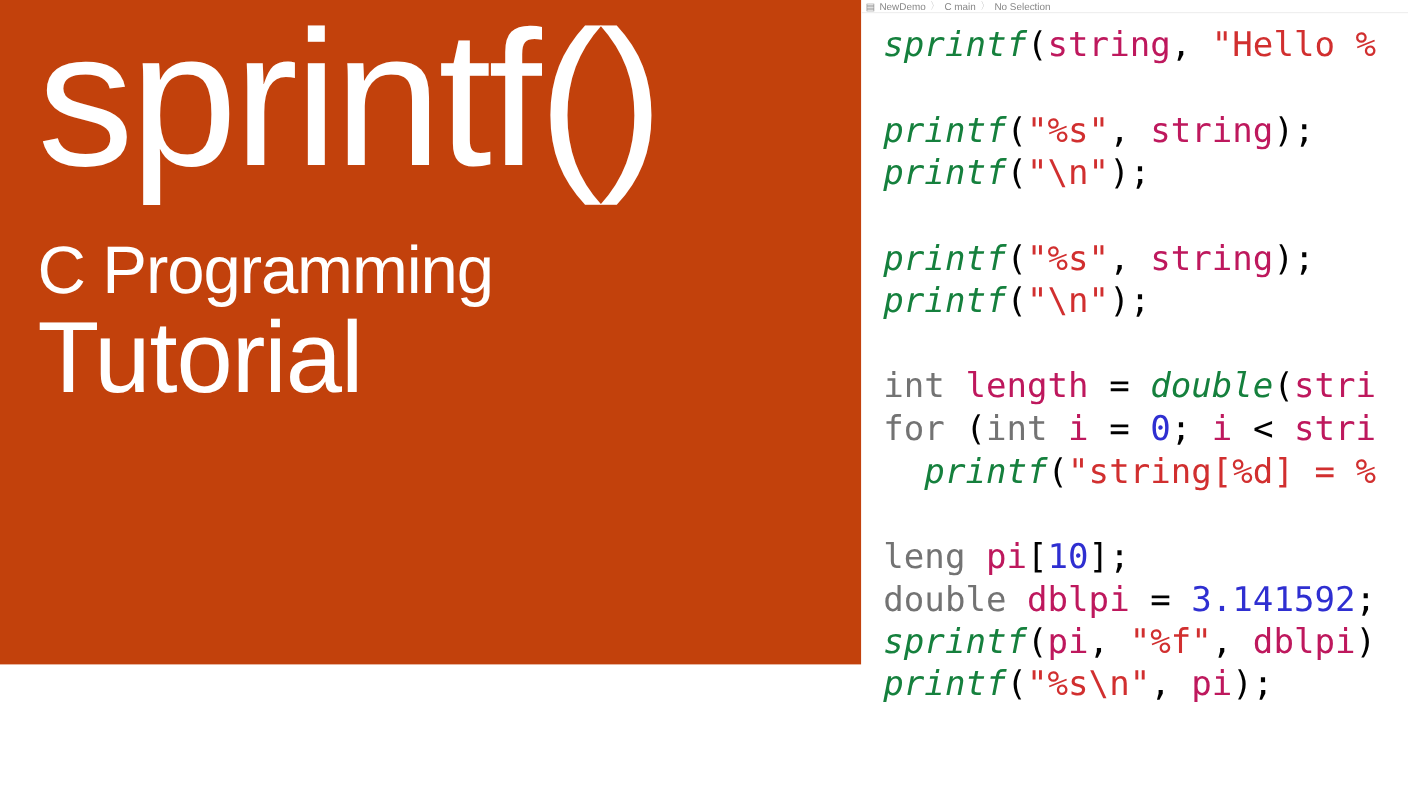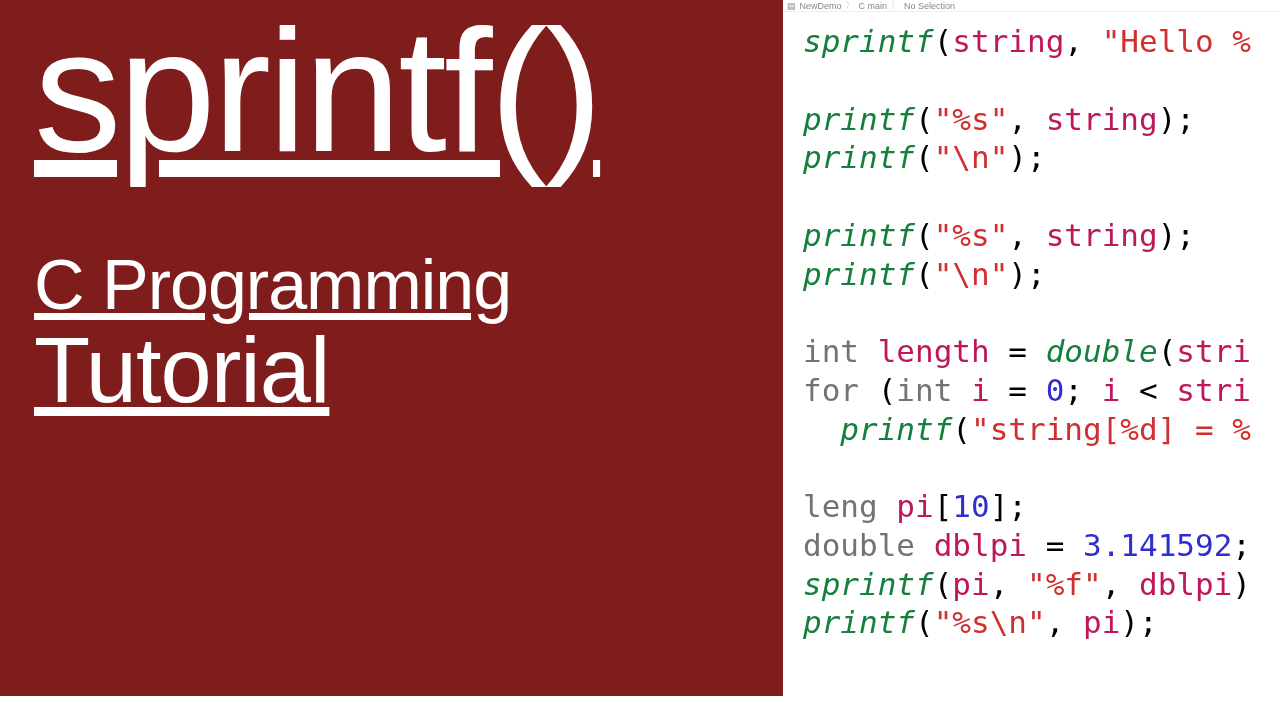--- a/index.html
+++ b/index.html
@@ -5,48 +5,47 @@
   * { margin: 0; padding: 0; box-sizing: border-box; }
   body {
     width: 1280px;
     height: 720px;
     overflow: hidden;
     font-family: -apple-system, "Helvetica Neue", Helvetica, Arial, sans-serif;
     display: flex;
   }
   .left {
     width: 783px;
-    height: 696px;
-    background: #7f1d1d;
+    height: 604px;
+    background: #c2410c;
     color: #ffffff;
     padding-left: 34px;
     display: flex;
     flex-direction: column;
     justify-content: flex-start;
-    text-decoration: underline;
   }
   .title1 {
     font-size: 175px;
     font-weight: 300;
     letter-spacing: -3px;
     line-height: 1.02;
     margin-top: 2px;
   }
   .title2 {
     font-size: 175px;
     font-weight: 300;
     letter-spacing: -3px;
     line-height: 1.02;
   }
   .sub1 {
-    font-size: 70px;
+    font-size: 61px;
     font-weight: 300;
     letter-spacing: -1px;
     line-height: 1.05;
-    margin-top: 68px;
+    margin-top: 32px;
   }
   .sub2 {
     font-size: 92px;
     font-weight: 300;
     letter-spacing: -1px;
     line-height: 1.05;
   }
 
   .right {
     flex: 1;

